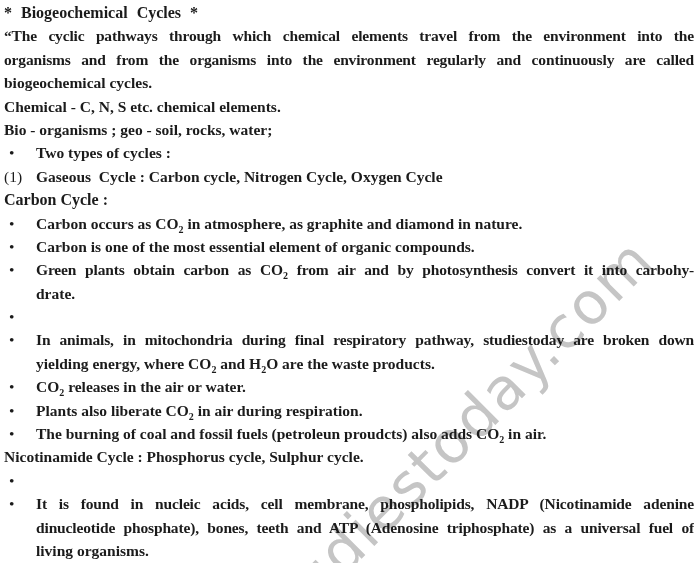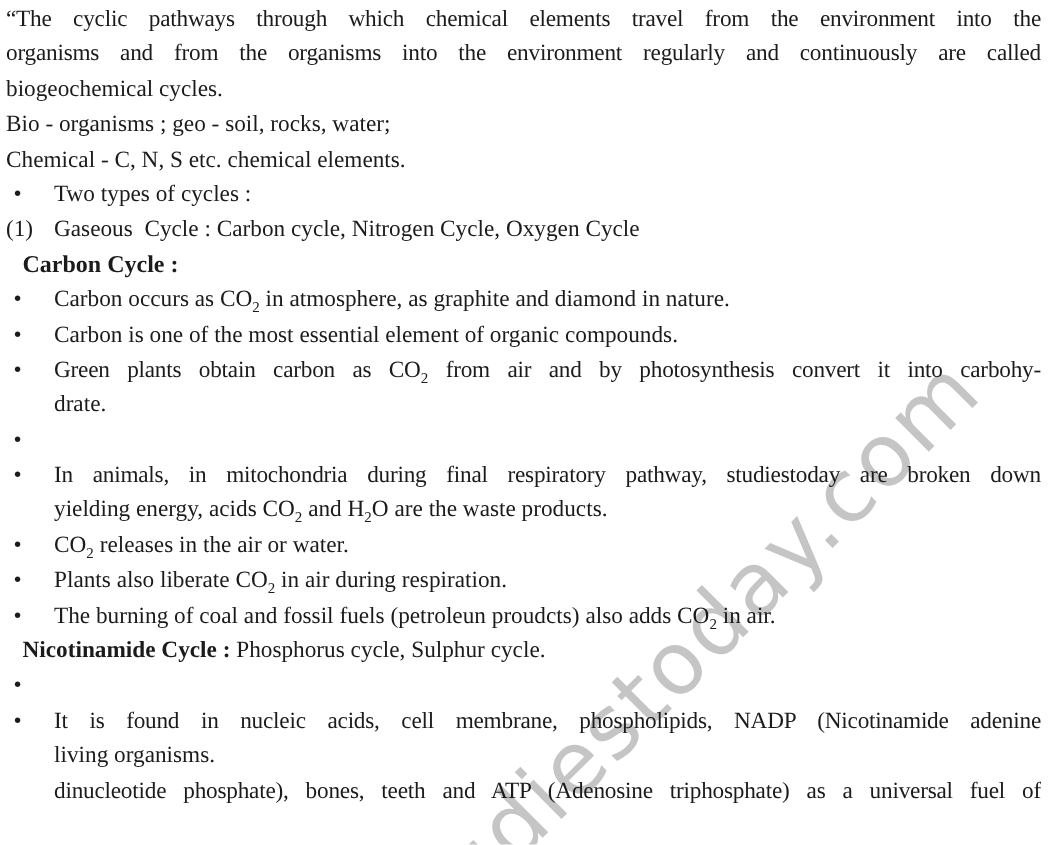--- a/index.html
+++ b/index.html
@@ -33,55 +33,56 @@
     height: 23.4px;
     line-height: 23.4px;
     font-size: 15.5px;
     overflow: hidden;
   }
   .line.indent { padding-left: 32px; }
   .line.justify { text-align: justify; letter-spacing: -0.15px; }
   .line.justify::after { content: ""; display: inline-block; width: 100%; height: 0; }
   .marker { position: absolute; left: 5px; top: 0; }
   .marker.num { left: 0; }
-  .seg { white-space: pre-wrap; }
-  .seg.b { font-weight: bold; margin-left: 11px; }
+  .seg { white-space: pre-wrap; font-weight: bold; }
+  .seg.b { font-weight: bold; }
   .seg.sub { font-size: 10px; position: relative; top: 4px; line-height: 0; letter-spacing: 0; }
   .line.title {
     font-weight: bold;
     font-size: 16px;
     word-spacing: 5px;
   }
   .line.heading { font-weight: bold; font-size: 16px; }
 </style>
 </head>
 <body>
 
 <div class="page" style="background: rgb(255, 255, 255); color: rgb(27, 27, 27);">
   <div class="watermark" style="color: rgb(197, 197, 197); transform: translate(-50%, -50%) rotate(-45deg);">studiestoday.com</div>
   <div class="content">
+    <div class="line title">* Biogeochemical Cycles *</div>
     <div id="lines">
         <div class="line para justify"><span class="seg">“The cyclic pathways through which chemical elements travel from the environment into the</span></div>
         <div class="line para justify"><span class="seg">organisms and from the organisms into the environment regularly and continuously are called</span></div>
         <div class="line para"><span class="seg">biogeochemical cycles.</span></div>
+        <div class="line para"><span class="seg">Chemical - C, N, S etc. chemical elements.</span></div>
         <div class="line para"><span class="seg">Bio - organisms ; geo - soil, rocks, water;</span></div>
-        <div class="line para"><span class="seg">Chemical - C, N, S etc. chemical elements.</span></div>
         <div class="line bullet indent"><span class="marker">•</span><span class="seg">Two types of cycles :</span></div>
         <div class="line numbered indent"><span class="marker num">(1)</span><span class="seg">Gaseous  Cycle : Carbon cycle, Nitrogen Cycle, Oxygen Cycle</span></div>
         <div class="line heading"><span class="seg b">Carbon Cycle :</span></div>
         <div class="line bullet indent"><span class="marker">•</span><span class="seg">Carbon occurs as CO</span><span class="seg sub">2</span><span class="seg"> in atmosphere, as graphite and diamond in nature.</span></div>
         <div class="line bullet indent"><span class="marker">•</span><span class="seg">Carbon is one of the most essential element of organic compounds.</span></div>
         <div class="line bullet justify indent"><span class="marker">•</span><span class="seg">Green plants obtain carbon as CO</span><span class="seg sub">2</span><span class="seg"> from air and by photosynthesis convert it into carbohy-</span></div>
         <div class="line cont indent"><span class="seg">drate.</span></div>
         <div class="line bullet indent"><span class="marker">•</span></div>
         <div class="line bullet justify indent"><span class="marker">•</span><span class="seg">In animals, in mitochondria during final respiratory pathway, studiestoday are broken down</span></div>
-        <div class="line cont indent"><span class="seg">yielding energy, acids CO</span><span class="seg sub">2</span><span class="seg"> and H</span><span class="seg sub">2</span><span class="seg">O are the waste products.</span></div>
+        <div class="line cont indent"><span class="seg">yielding energy, where CO</span><span class="seg sub">2</span><span class="seg"> and H</span><span class="seg sub">2</span><span class="seg">O are the waste products.</span></div>
         <div class="line bullet indent"><span class="marker">•</span><span class="seg">CO</span><span class="seg sub">2</span><span class="seg"> releases in the air or water.</span></div>
         <div class="line bullet indent"><span class="marker">•</span><span class="seg">Plants also liberate CO</span><span class="seg sub">2</span><span class="seg"> in air during respiration.</span></div>
         <div class="line bullet indent"><span class="marker">•</span><span class="seg">The burning of coal and fossil fuels (petroleun proudcts) also adds CO</span><span class="seg sub">2</span><span class="seg"> in air.</span></div>
         <div class="line para"><span class="seg b">Nicotinamide Cycle :</span><span class="seg"> Phosphorus cycle, Sulphur cycle.</span></div>
         <div class="line bullet indent"><span class="marker">•</span></div>
         <div class="line bullet justify indent"><span class="marker">•</span><span class="seg">It is found in nucleic acids, cell membrane, phospholipids, NADP (Nicotinamide adenine</span></div>
+        <div class="line cont justify indent"><span class="seg">dinucleotide phosphate), bones, teeth and ATP (Adenosine triphosphate) as a universal fuel of</span></div>
         <div class="line cont indent"><span class="seg">living organisms.</span></div>
-        <div class="line cont justify indent"><span class="seg">dinucleotide phosphate), bones, teeth and ATP (Adenosine triphosphate) as a universal fuel of</span></div>
       </div>
   </div>
 </div>
 
 </body></html>

